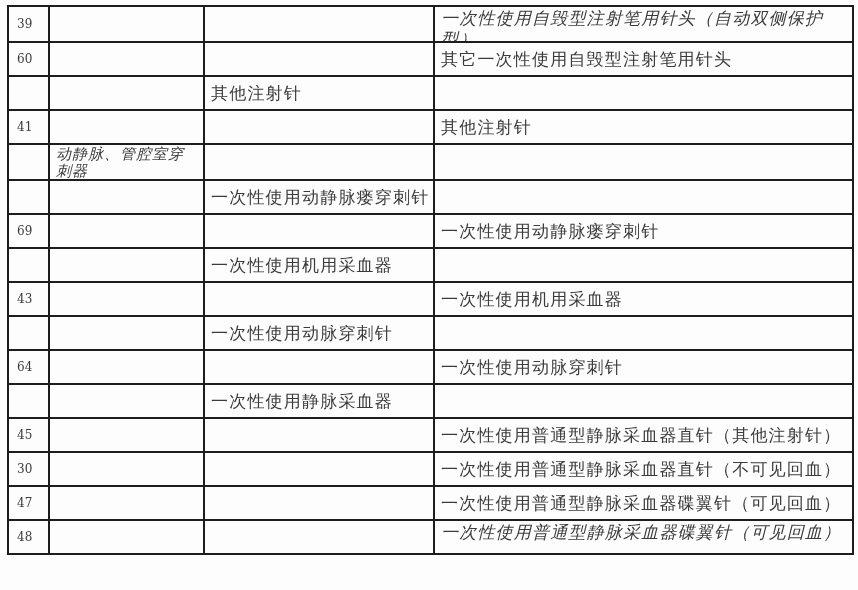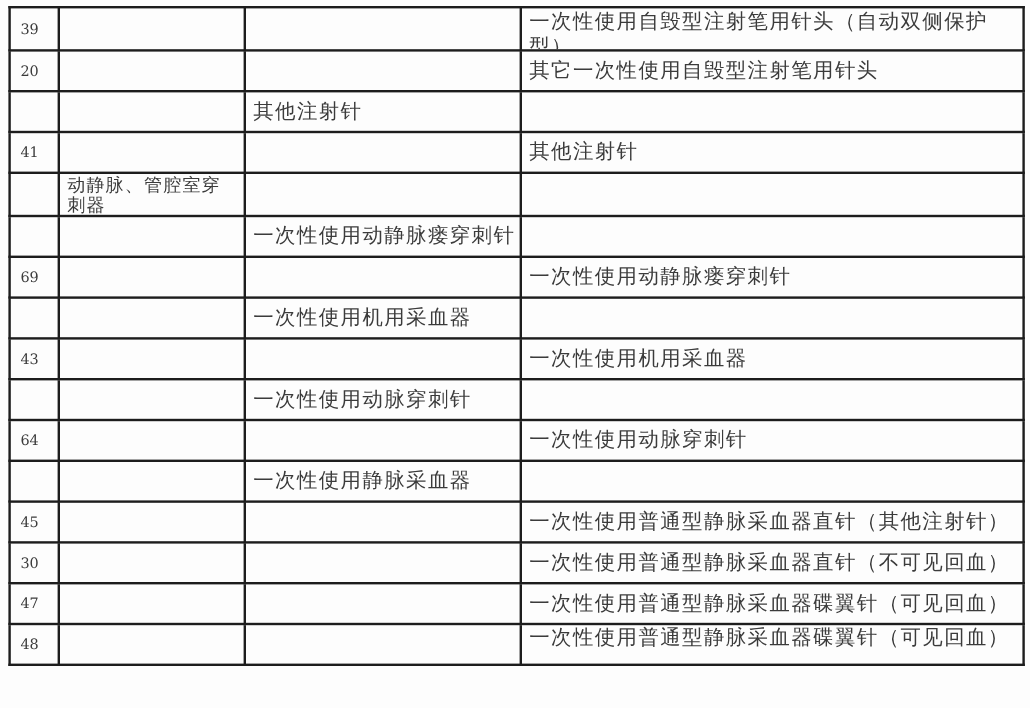--- a/index.html
+++ b/index.html
@@ -34,21 +34,21 @@
     overflow-wrap:normal;
   }
   td.col-no{
     padding-left:8px;
     font-size:12px;
     letter-spacing:0;
   }
   td.col-category{padding-right:8px;}
   td.col-subcategory{padding-right:2px;}
   td.col-product{padding-right:4px;}
-  td.v-top{vertical-align:top;padding-top:1px;}
+  td.v-top{vertical-align:top;padding-top:1px;font-style:italic;}
   .cell-text{display:block;}
   .cell-text.small{
     font-size:15px;
     letter-spacing:1px;
     line-height:17px;
   }
   .cell-text.clip{
     max-height:33px;
     overflow:hidden;
   }
@@ -74,21 +74,21 @@
           </td>
           <td class="col-subcategory">
             <div class="cell-text"></div>
           </td>
           <td class="col-product v-top">
             <div class="cell-text clip">一次性使用自毁型注射笔用针头（自动双侧保护型）</div>
           </td>
         </tr>
         <tr>
           <td class="col-no">
-            <div class="cell-text">20</div>
+            <div class="cell-text">60</div>
           </td>
           <td class="col-category">
             <div class="cell-text small"></div>
           </td>
           <td class="col-subcategory">
             <div class="cell-text"></div>
           </td>
           <td class="col-product">
             <div class="cell-text">其它一次性使用自毁型注射笔用针头</div>
           </td>

